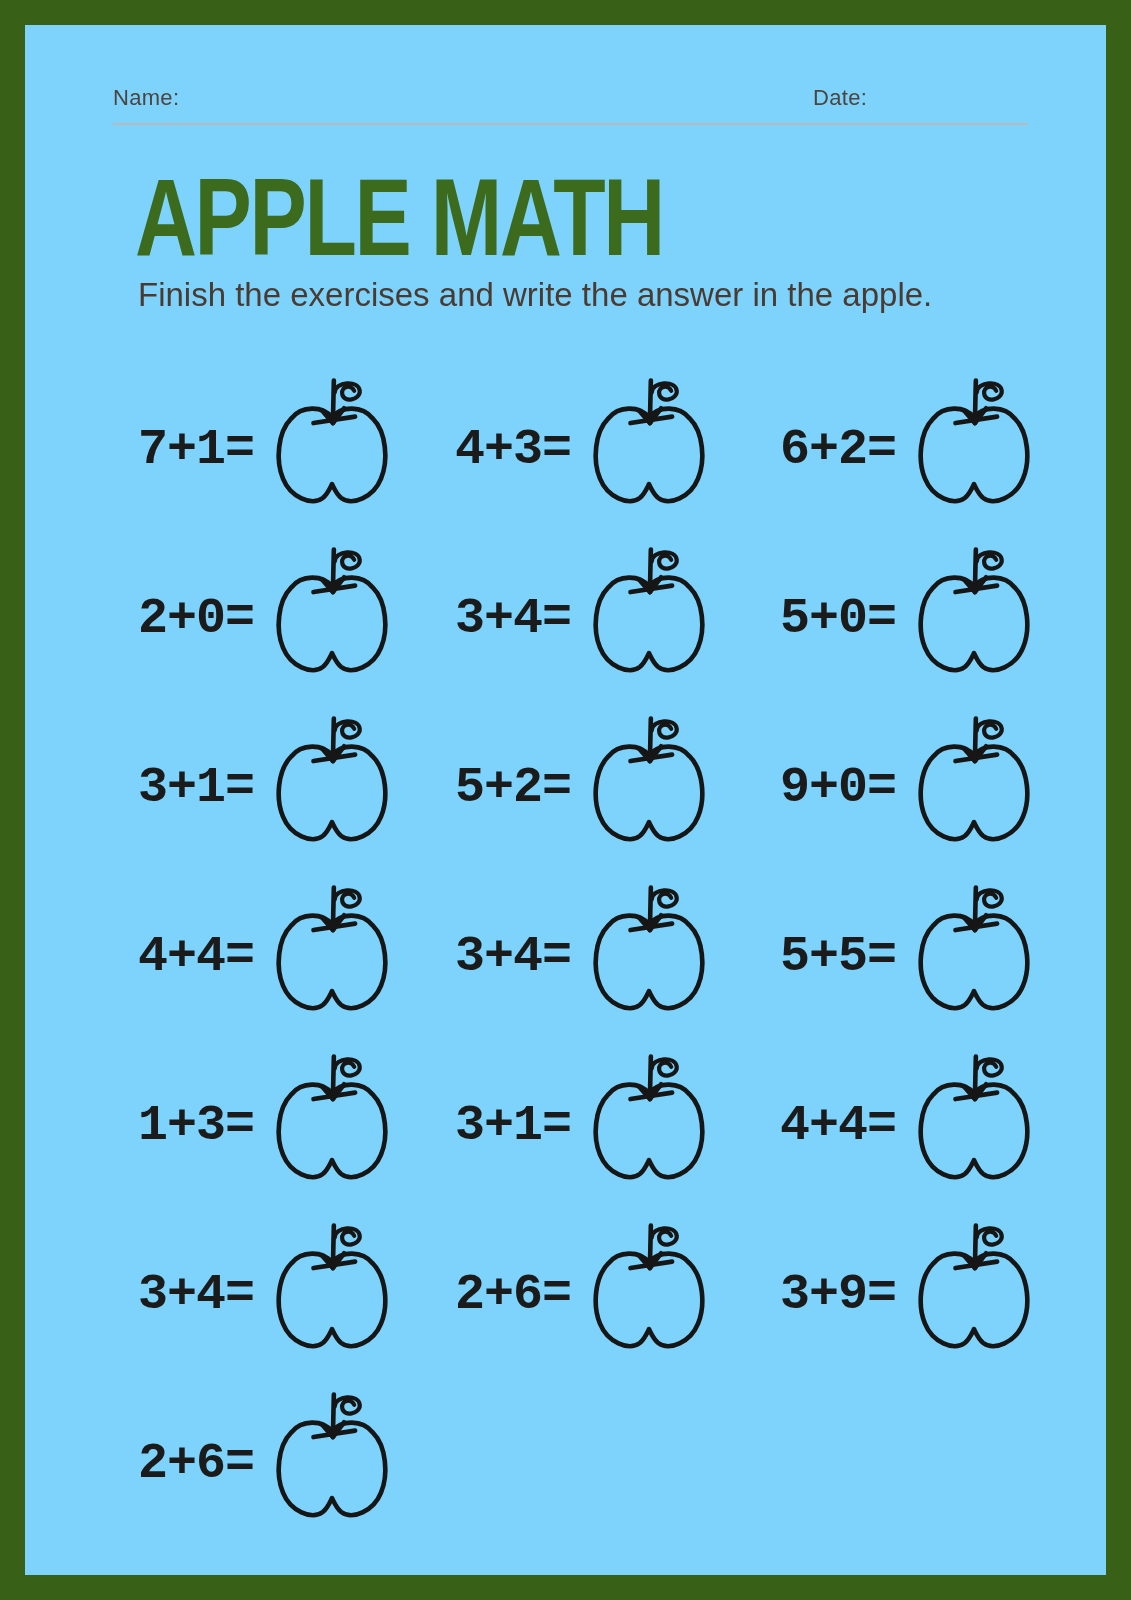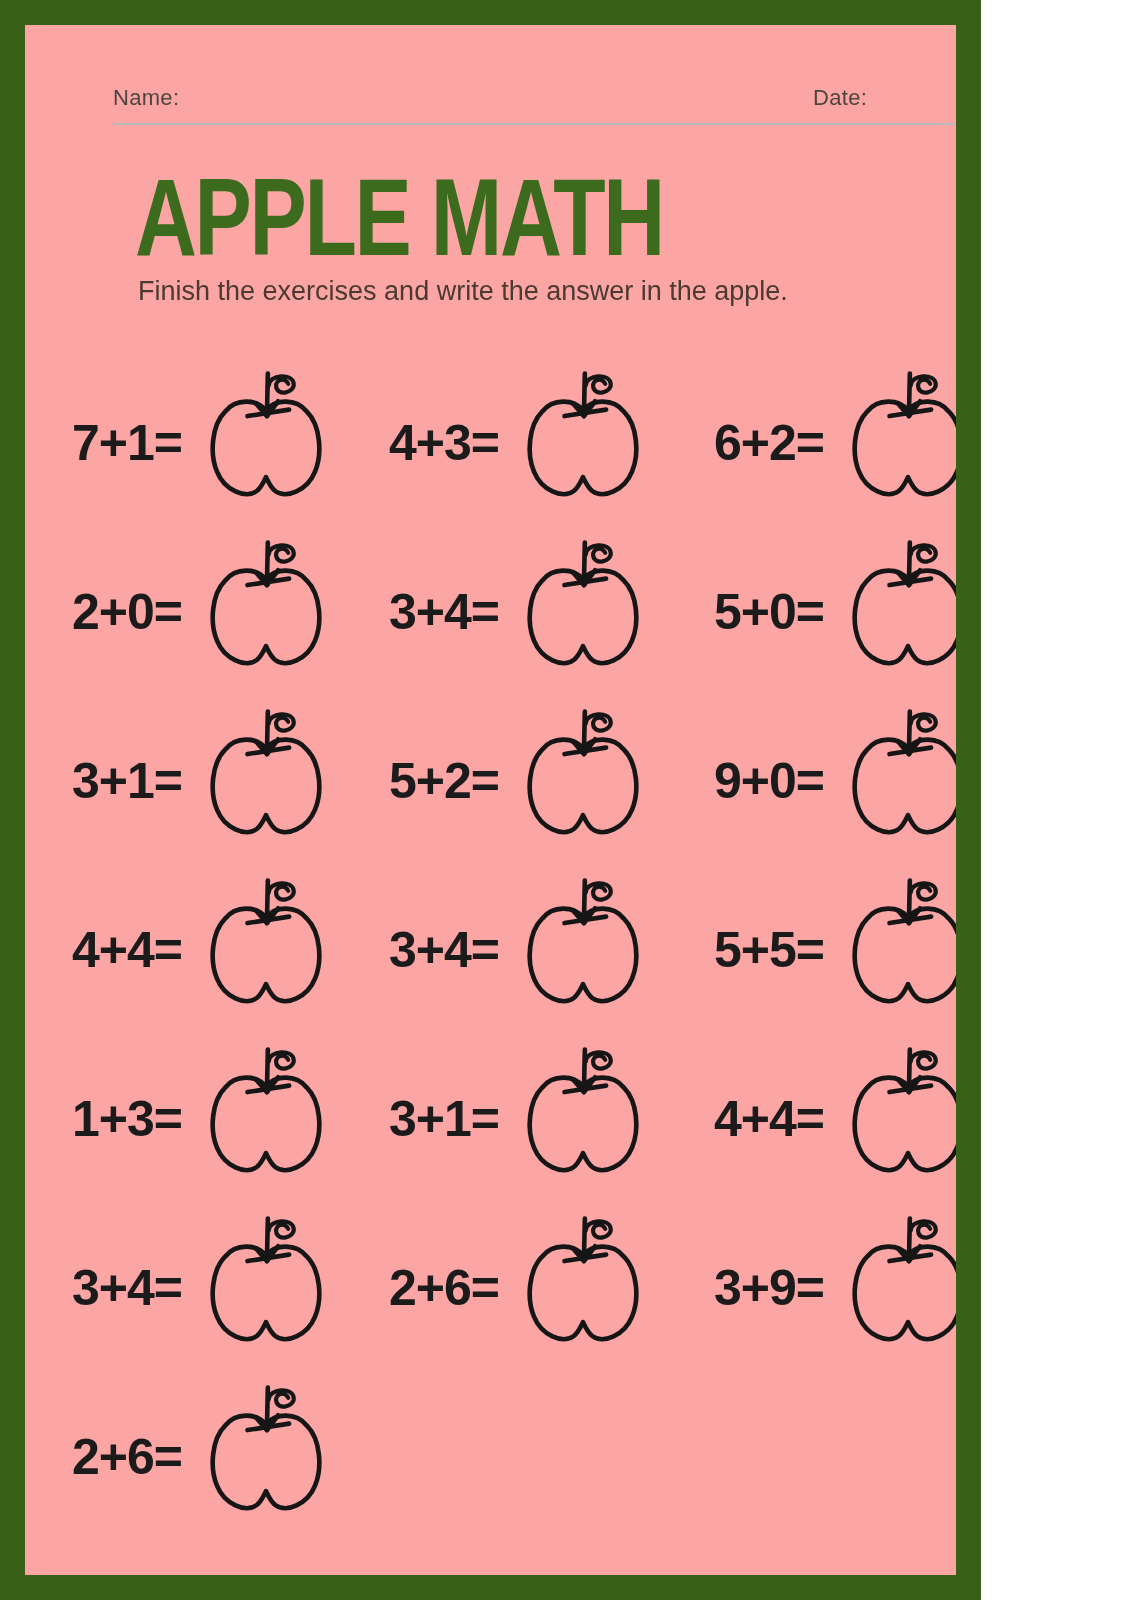--- a/index.html
+++ b/index.html
@@ -7,22 +7,22 @@
     --title-green:#3c6b1e;
     --brown:#4a3a32;
     --ink:#1b1b1b;
     --rule:#b9b9b9;
   }
   *{margin:0;padding:0;box-sizing:border-box;}
   html,body{background:#fff;}
   body{font-family:"Liberation Sans", sans-serif;}
   .page{
     position:relative;
-    width:981px;height:1600px;
-    background:#fca5a5;
+    width:1131px;height:1600px;
+    background:#7dd3fc;
     border:25px solid var(--green);
     overflow:hidden;
   }
   .header{
     margin:60px 0 0 88px;
     width:915px;
     position:relative;
     border-bottom:2px solid var(--rule);
     padding-bottom:12px;
   }
@@ -41,28 +41,29 @@
     font-weight:900;
     line-height:.9;
     letter-spacing:-3px;
     color:var(--title-green);
     transform:scaleX(.78);
     transform-origin:left center;
     white-space:nowrap;
   }
   .subtitle{
     margin:10px 0 0 113px;
-    font-size:27px;
+    font-size:33px;
     color:var(--brown);
   }
   .grid{
-    margin:44px 88px 0 47px;
+    margin:44px 88px 0 113px;
     display:grid;
     grid-template-columns:317px 325px 288px;
     grid-template-rows:repeat(7,169px);
+    font-family:Liberation Mono, monospace;
   }
   .cell{
     display:flex;
     align-items:center;
   }
   .expr{
     width:108px;
     font-size:50px;
     font-weight:700;
     letter-spacing:-1px;

